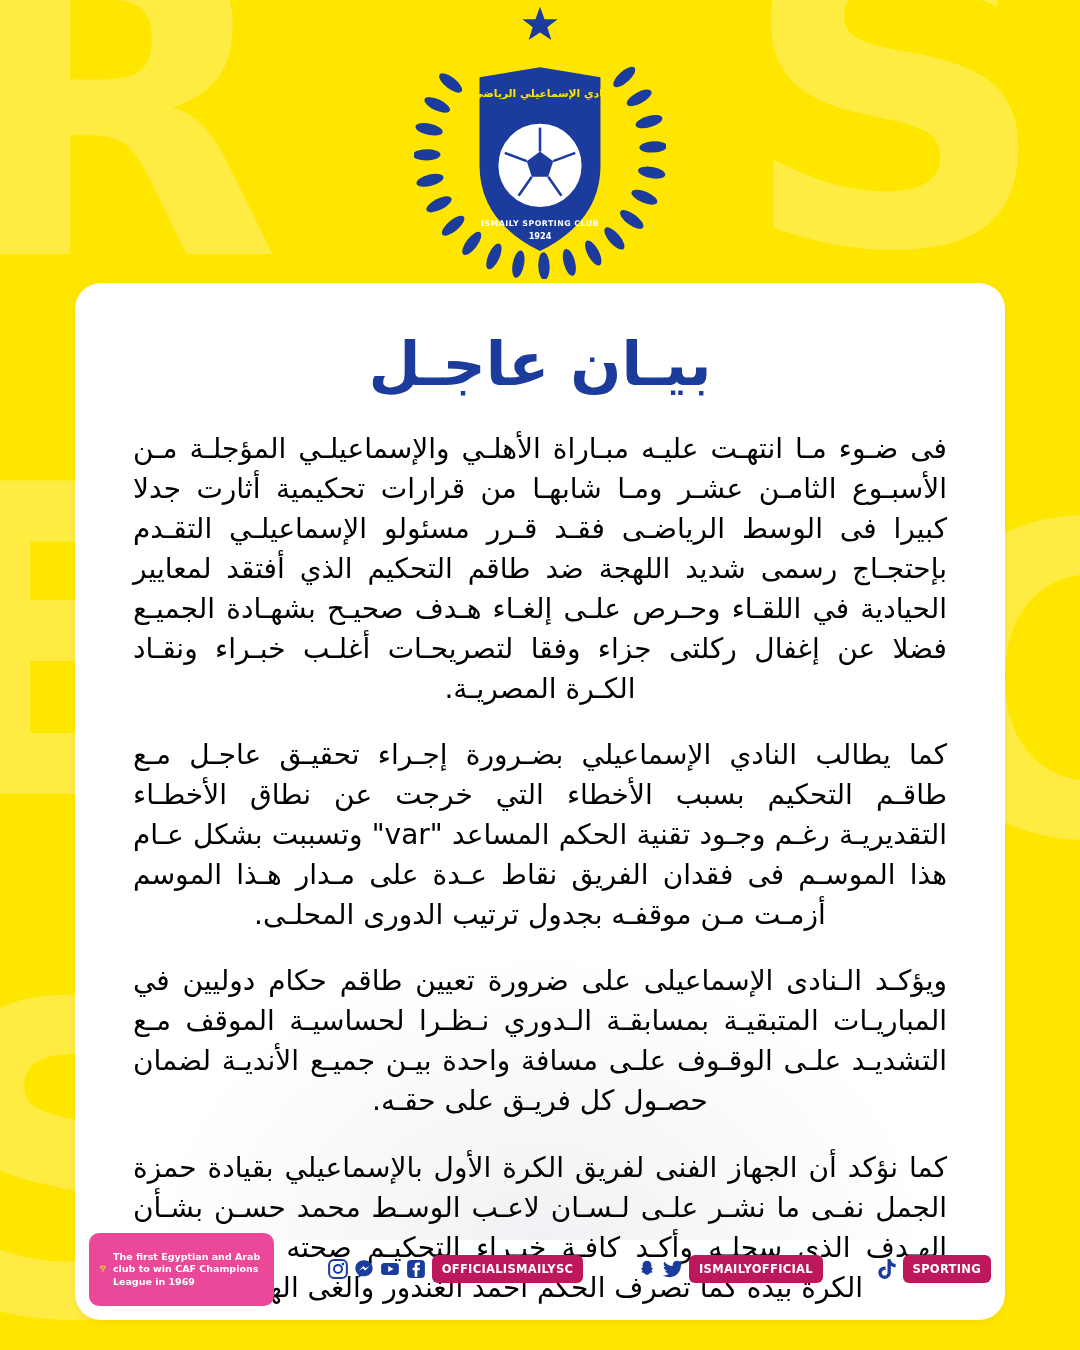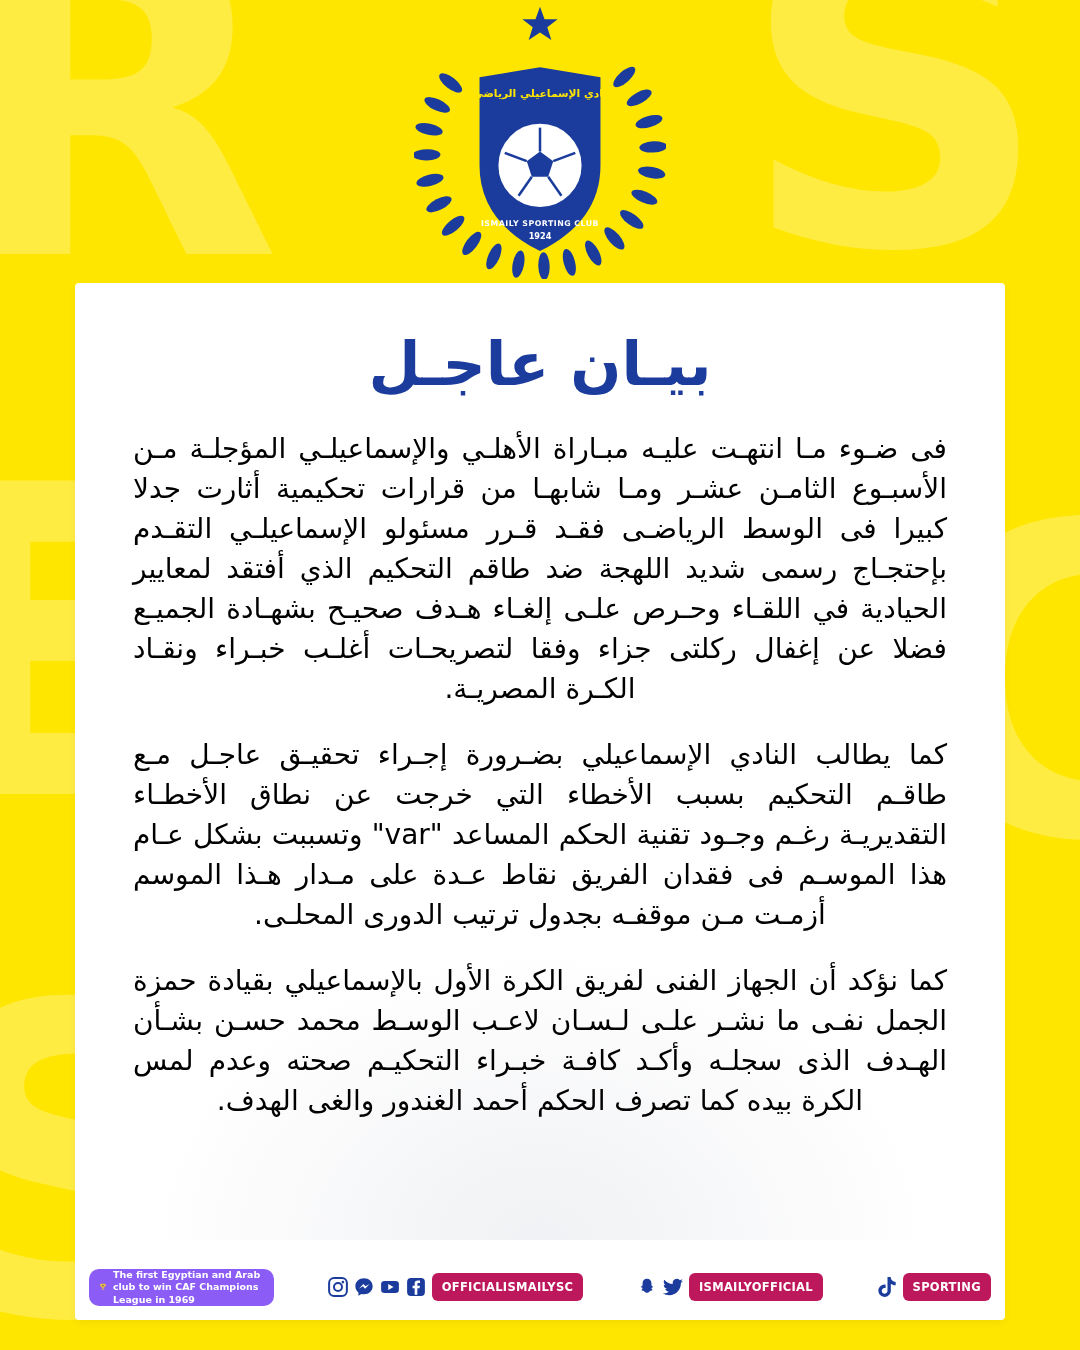--- a/index.html
+++ b/index.html
@@ -7,34 +7,34 @@
   body{font-family:"DejaVu Sans",sans-serif;display:flex;justify-content:center}
   .canvas{position:relative;width:1080px;height:1350px;background:#FFE600;overflow:hidden}
 
   
   .wm{position:absolute;font-weight:800;font-size:430px;line-height:1;color:rgba(255,255,255,.26);user-select:none;pointer-events:none}
 
   
   .crest-wrap{position:absolute;top:4px;left:0;right:0;display:flex;justify-content:center}
 
   
-  .card{position:absolute;left:75px;right:75px;top:283px;bottom:30px;background:#ffffff;border-radius:4px;
+  .card{position:absolute;left:75px;right:75px;top:283px;bottom:30px;background:#ffffff;border-radius:26px;
         padding:46px 58px 96px;box-shadow:0 3px 8px rgba(0,0,0,.05)}
   .card::after{content:"";position:absolute;left:60px;right:60px;bottom:80px;height:300px;pointer-events:none;
         background:radial-gradient(ellipse at 50% 100%, rgba(110,120,145,.10), rgba(110,120,145,0) 68%)}
   .title{color:#1B3C9C;font-size:60px;font-weight:800;text-align:center;margin-bottom:30px;direction:rtl}
   .body-text{direction:rtl;position:relative;z-index:1}
   .body-text p{color:#000000;font-size:28px;font-weight:400;line-height:1.43;text-align:justify;
         text-align-last:center;margin-bottom:26px}
   .body-text p:last-child{margin-bottom:0}
 
   
   .footer{position:absolute;left:14px;right:14px;bottom:14px;display:flex;align-items:center;
         justify-content:space-between;gap:8px;z-index:2}
-  .badge{display:flex;align-items:center;gap:6px;background:#8b5cf6;border-radius:10px;padding:0 10px;
+  .badge{display:flex;align-items:center;gap:6px;background:#ec4899;border-radius:10px;padding:18px 10px;
         max-width:185px;flex-shrink:0}
   .badge-text{color:#ffffff;font-size:9.5px;font-weight:700;line-height:1.3}
   .social-group{display:flex;align-items:center;gap:6px;flex-shrink:0}
   .icon{width:20px;height:20px;display:block}
   .chip{background:#be185d;color:#ffffff;font-size:11.5px;font-weight:700;letter-spacing:.3px;
         padding:7px 10px;border-radius:6px;white-space:nowrap}
 </style>
 </head>
 <body>
 
@@ -90,20 +90,21 @@
       <text x="100" y="176" text-anchor="middle" fill="#ffffff" font-size="6.2" font-weight="bold" letter-spacing="0.4">ISMAILY SPORTING CLUB</text>
       <text x="100" y="186" text-anchor="middle" fill="#ffffff" font-size="6.5" font-weight="bold">1924</text>
     </svg>
   </div>
 
   <div class="card">
     <div class="title">بيـان عاجـل</div>
     <div class="body-text">
       <p>فى ضـوء مـا انتهـت عليـه مبـاراة الأهلـي والإسماعيلـي المؤجلـة مـن الأسبـوع الثامـن عشـر ومـا شابهـا من قرارات تحكيمية أثارت جدلا كبيرا فى الوسط الرياضـى فقـد قـرر مسئولو الإسماعيلـي التقـدم بإحتجـاج رسمى شديد اللهجة ضد طاقم التحكيم الذي أفتقد لمعايير الحيادية في اللقـاء وحـرص علـى إلغـاء هـدف صحيـح بشهـادة الجميـع فضلا عن إغفال ركلتى جزاء وفقا لتصريحـات أغلـب خبـراء ونقـاد الكـرة المصريـة.</p>
       <p>كما يطالب النادي الإسماعيلي بضـرورة إجـراء تحقيـق عاجـل مـع طاقـم التحكيم بسبب الأخطاء التي خرجت عن نطاق الأخطـاء التقديريـة رغـم وجـود تقنية الحكم المساعد "var" وتسببت بشكل عـام هذا الموسـم فى فقدان الفريق نقاط عـدة على مـدار هـذا الموسم أزمـت مـن موقفـه بجدول ترتيب الدورى المحلـى.</p>
+      <p>ويؤكـد الـنادى الإسماعيلى على ضرورة تعيين طاقم حكام دوليين في المباريـات المتبقيـة بمسابقـة الـدوري نـظـرا لحساسيـة الموقف مـع التشديـد علـى الوقـوف علـى مسافة واحدة بيـن جميـع الأنديـة لضمان حصـول كل فريـق على حقـه.</p>
       <p>كما نؤكد أن الجهاز الفنى لفريق الكرة الأول بالإسماعيلي بقيادة حمزة الجمل نفـى ما نشـر علـى لـسـان لاعـب الوسـط محمد حسـن بشـأن الهـدف الذى سجلـه وأكـد كافـة خبـراء التحكيـم صحته وعدم لمس الكرة بيده كما تصرف الحكم أحمد الغندور والغى الهدف.</p>
     </div>
 
     <div class="footer">
 
       <div class="badge">
         <svg class="icon" viewBox="0 0 24 24">
           <path fill="#F5C331" d="M6 2h12v2h3v2.5C21 9 19 10.6 16.8 11 15.9 12.8 14.4 14 13 14.3V17h3v2.5H8V17h3v-2.7C9.6 14 8.1 12.8 7.2 11 5 10.6 3 9 3 6.5V4h3V2zm-1 4v.5c0 1.3.9 2.2 2 2.6C6.6 8 6.2 7 6 6H5zm14 0h-1c-.2 1-.6 2-1 3.1 1.1-.4 2-1.3 2-2.6V6z"></path>
           <polygon fill="#1B3C9C" points="12,4.8 12.9,6.9 15.1,6.9 13.3,8.3 14,10.4 12,9.1 10,10.4 10.7,8.3 8.9,6.9 11.1,6.9"></polygon>
         </svg>

